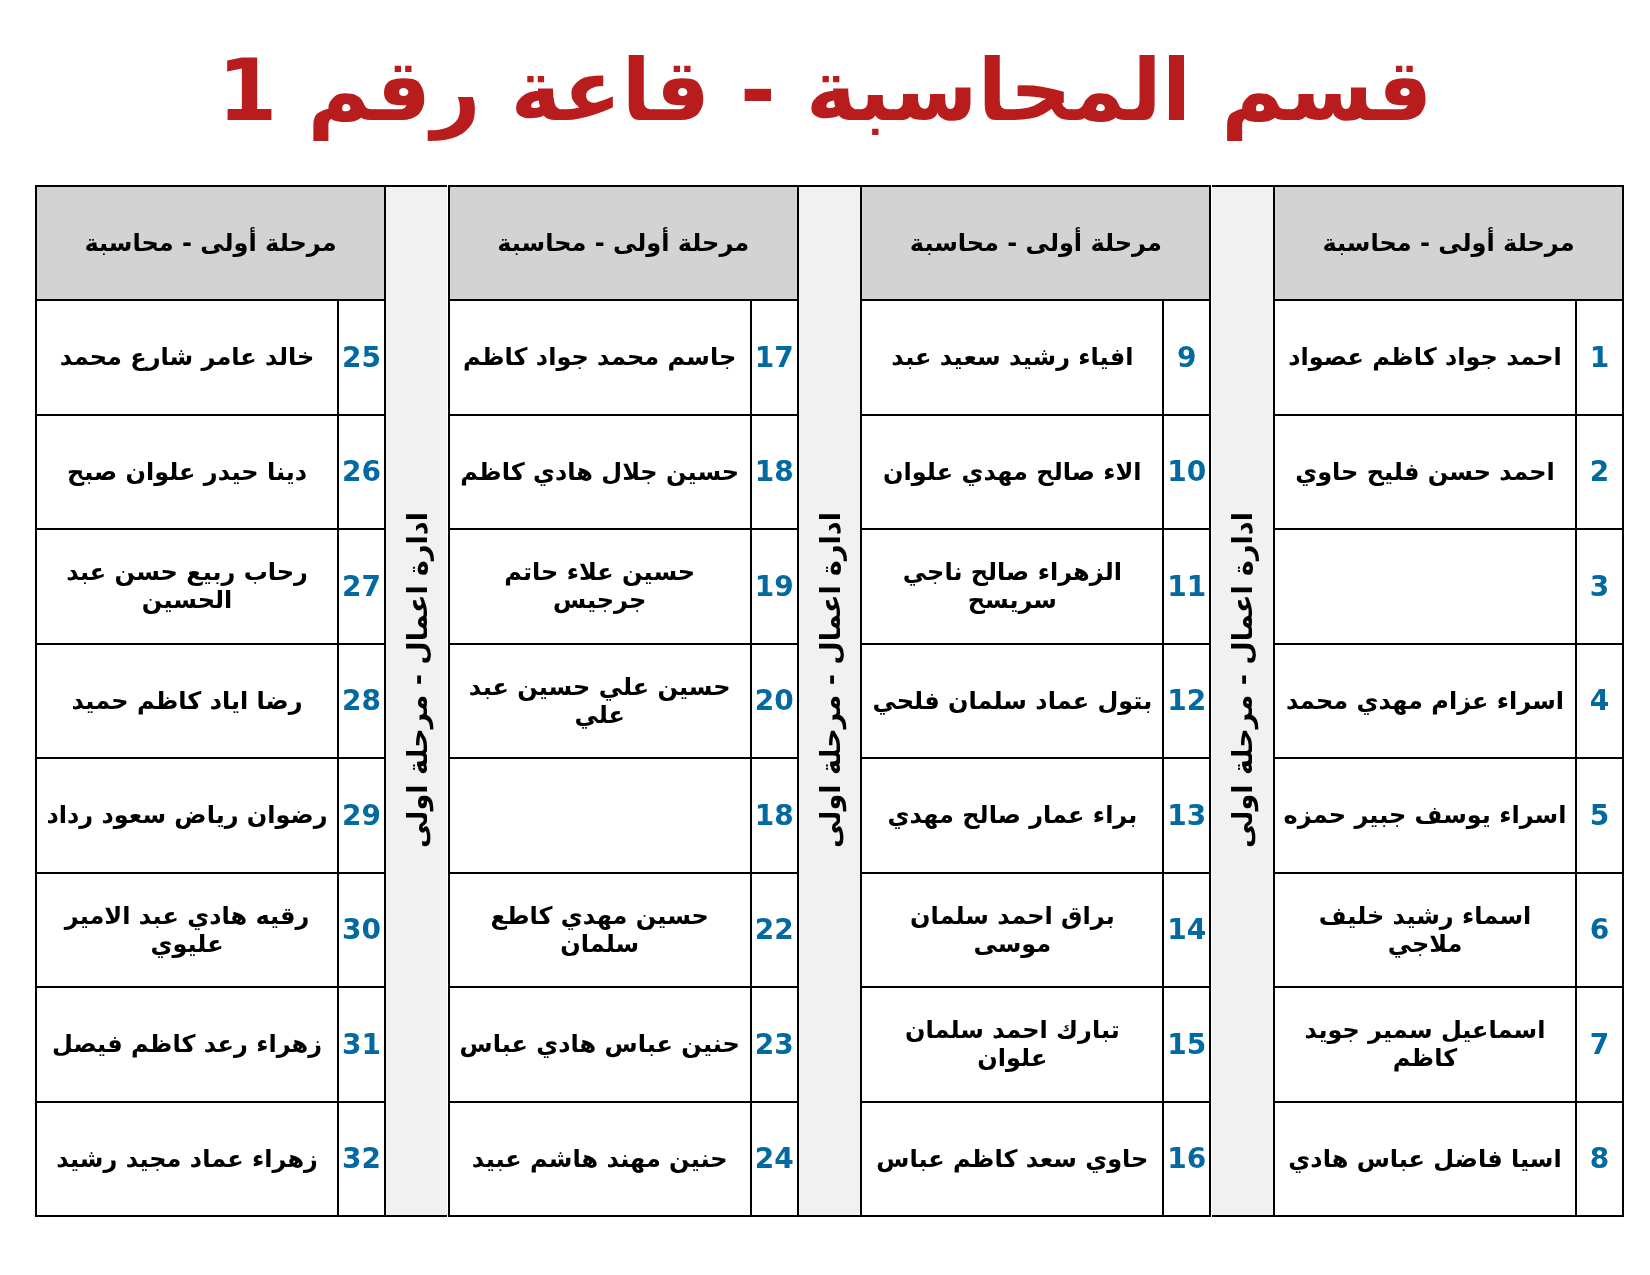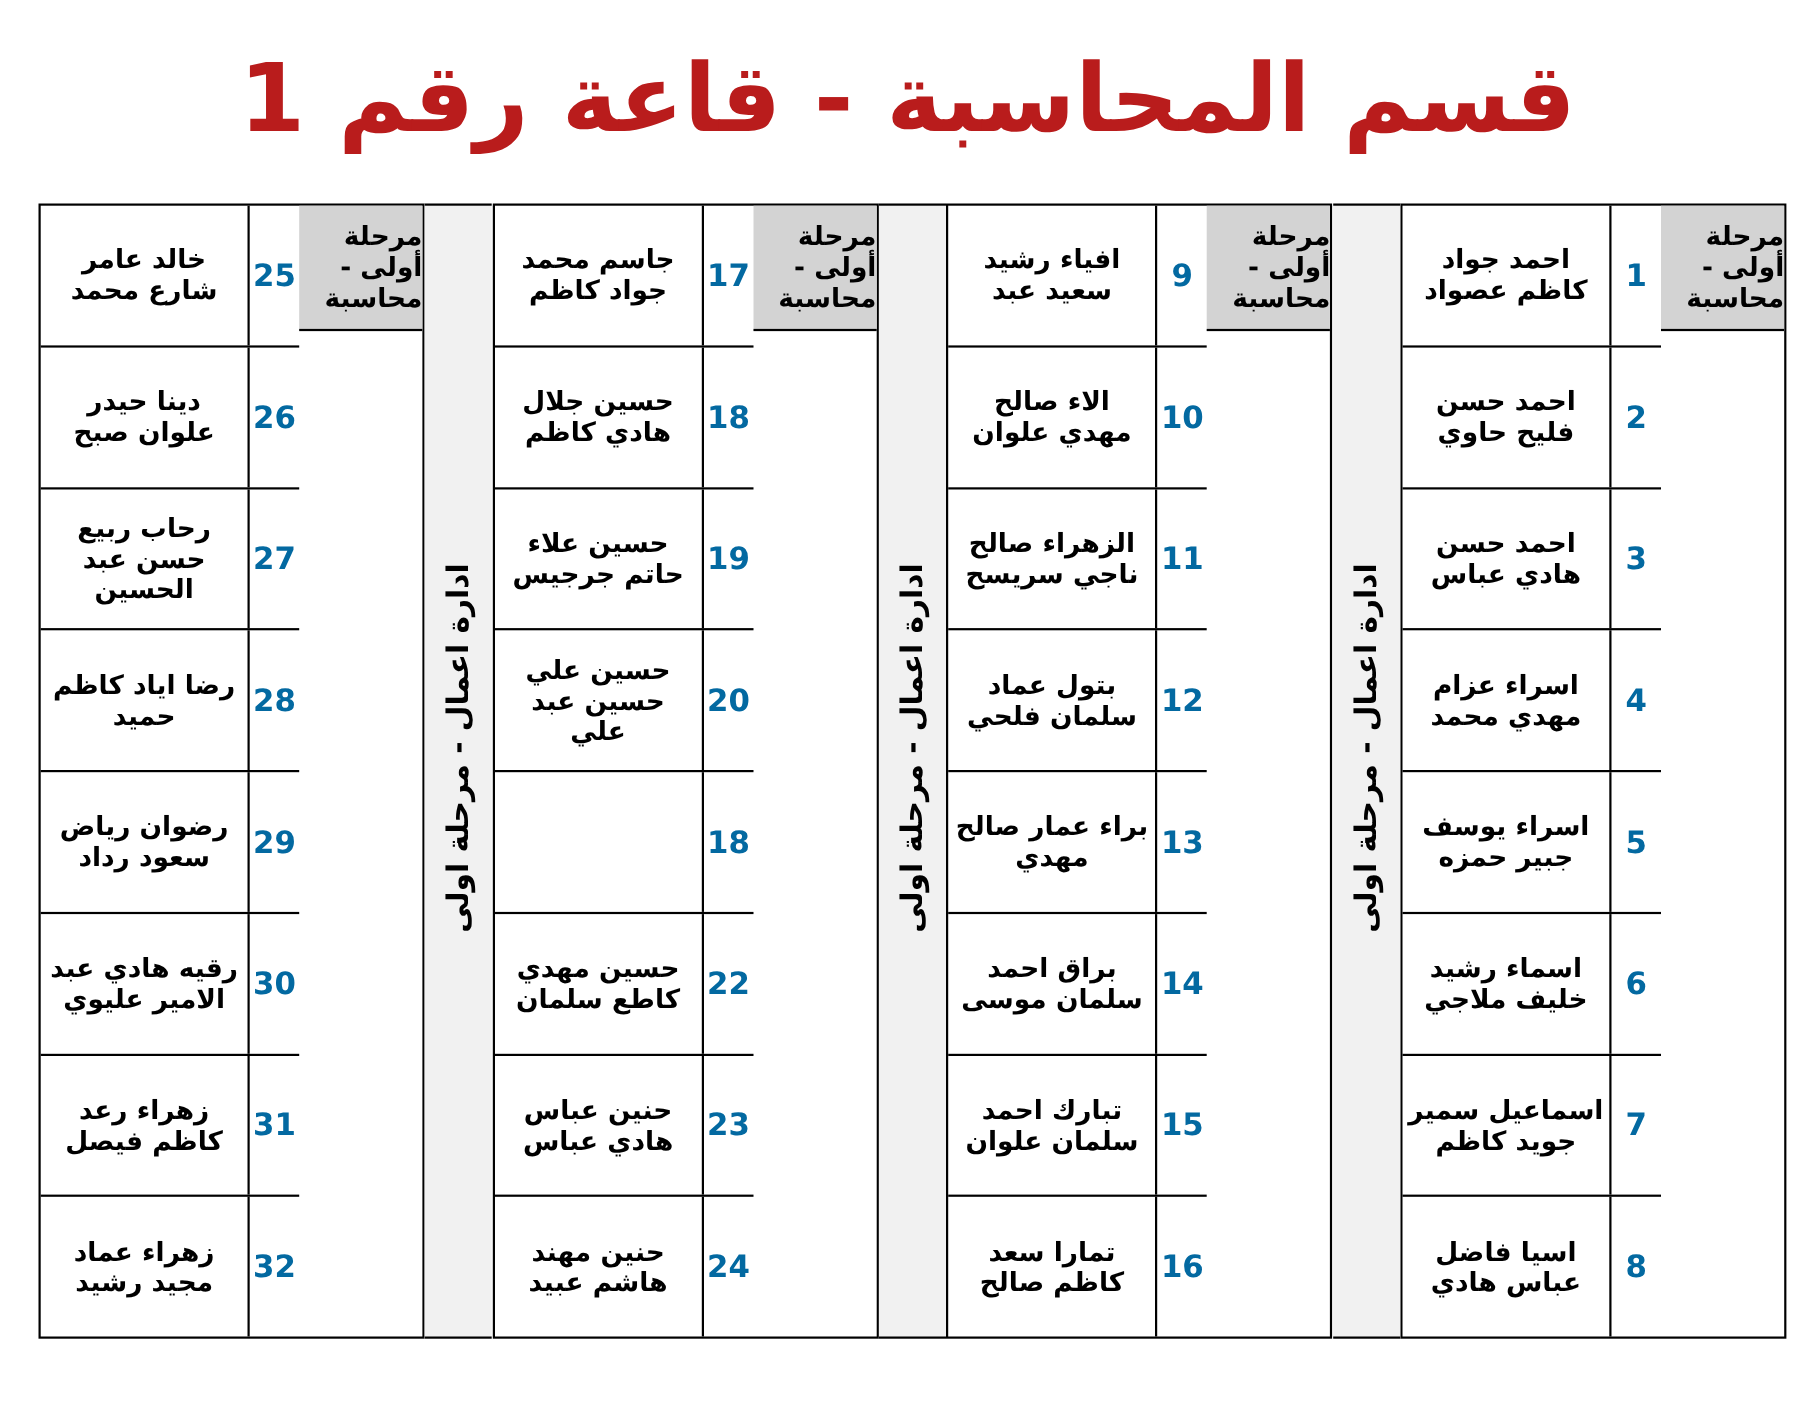--- a/index.html
+++ b/index.html
@@ -30,21 +30,21 @@
     height: 1032px;
     display: flex;
     direction: rtl;
     justify-content: space-between;
   }
   .subtable {
     width: 351px;
     box-sizing: border-box;
     border: 2px solid #000;
     display: flex;
-    flex-direction: row;
+    flex-direction: column;
     background: #fff;
   }
   .subtable-header {
     height: 112px;
     flex: 0 0 112px;
     background: #d3d3d3;
     border-bottom: 2px solid #000;
     display: flex;
     align-items: center;
     justify-content: center;
@@ -122,21 +122,20 @@
         <div class="row">
           <div class="num-cell">1</div>
           <div class="name-cell">احمد جواد كاظم عصواد</div>
         </div>
         <div class="row">
           <div class="num-cell">2</div>
           <div class="name-cell">احمد حسن فليح حاوي</div>
         </div>
         <div class="row">
           <div class="num-cell">3</div>
-          <div class="name-cell">احمد حسن هادي عباس</div>
         </div>
         <div class="row">
           <div class="num-cell">4</div>
           <div class="name-cell">اسراء عزام مهدي محمد</div>
         </div>
         <div class="row">
           <div class="num-cell">5</div>
           <div class="name-cell">اسراء يوسف جبير حمزه</div>
         </div>
         <div class="row">
@@ -184,21 +183,21 @@
         <div class="row">
           <div class="num-cell">14</div>
           <div class="name-cell">براق احمد سلمان موسى</div>
         </div>
         <div class="row">
           <div class="num-cell">15</div>
           <div class="name-cell">تبارك احمد سلمان علوان</div>
         </div>
         <div class="row">
           <div class="num-cell">16</div>
-          <div class="name-cell">تمارا سعد كاظم صالح</div>
+          <div class="name-cell">حاوي سعد كاظم عباس</div>
         </div>
       </div>
   </div>
 
   <div class="strip">
     <div class="strip-label">ادارة اعمال - مرحلة اولى</div>
   </div>
 
   <div class="subtable">
     <div class="subtable-header">مرحلة أولى - محاسبة</div>

